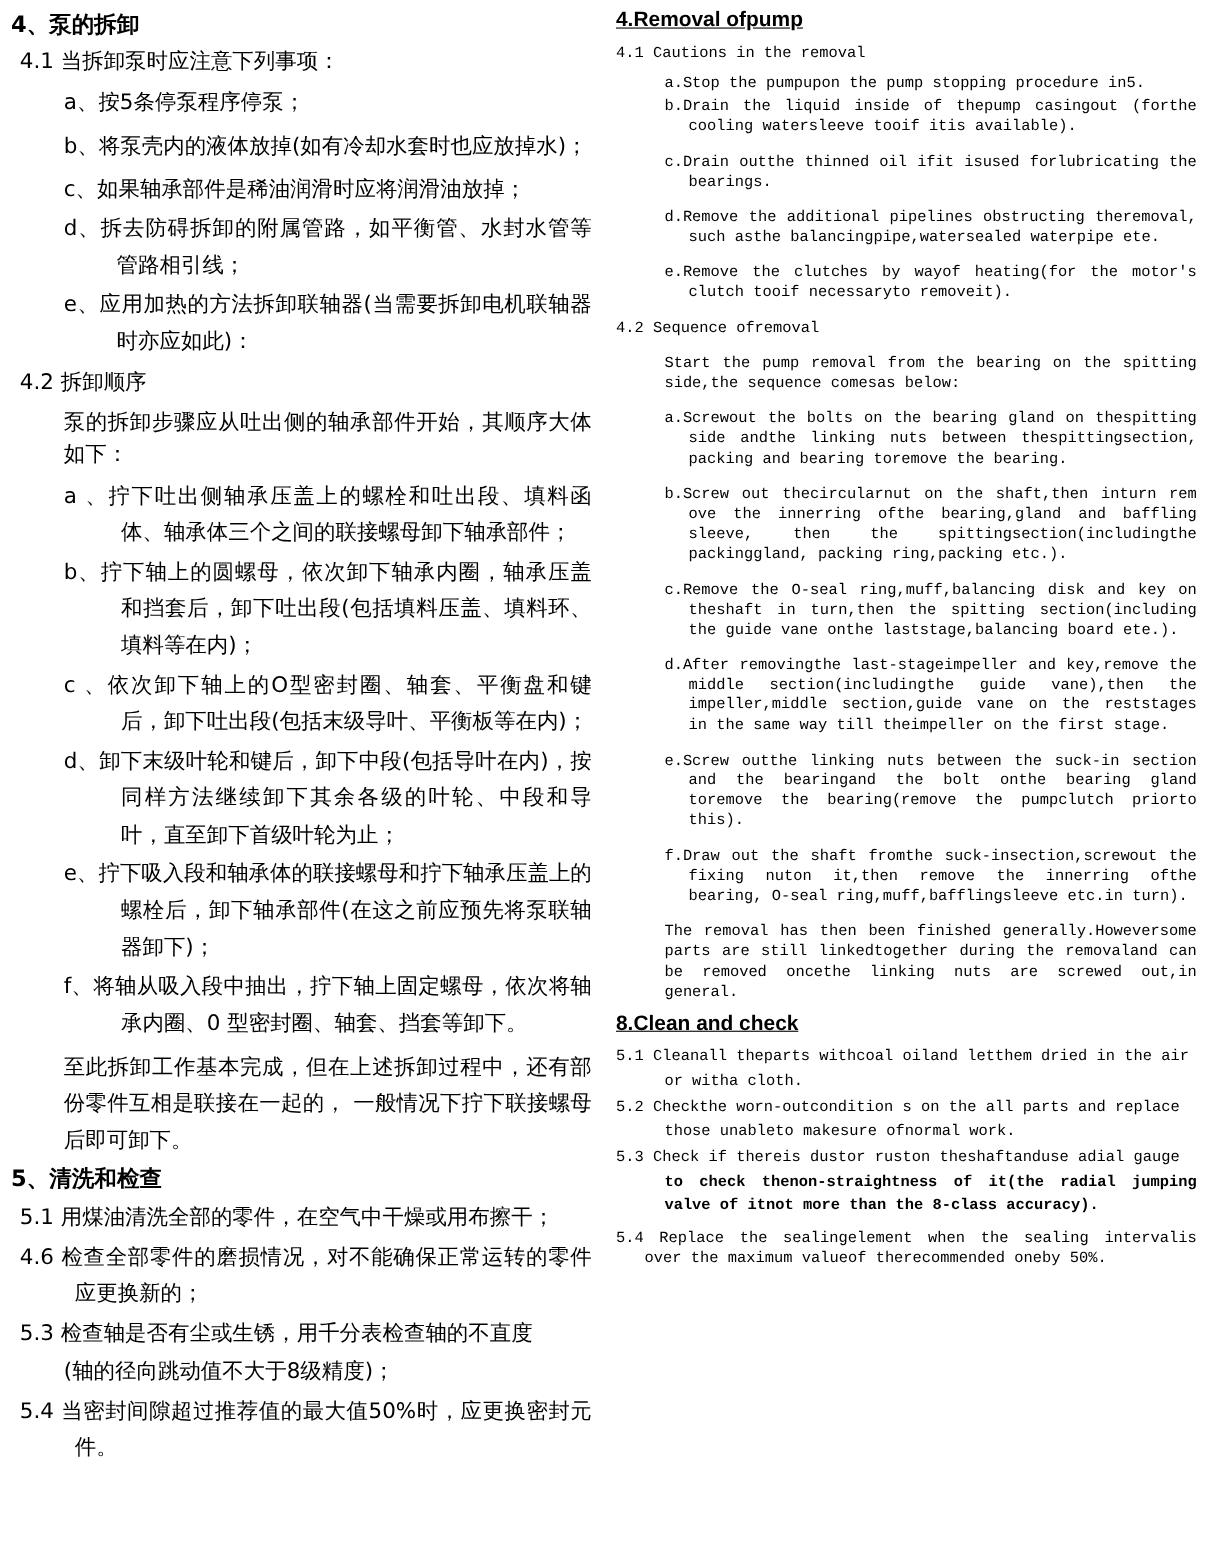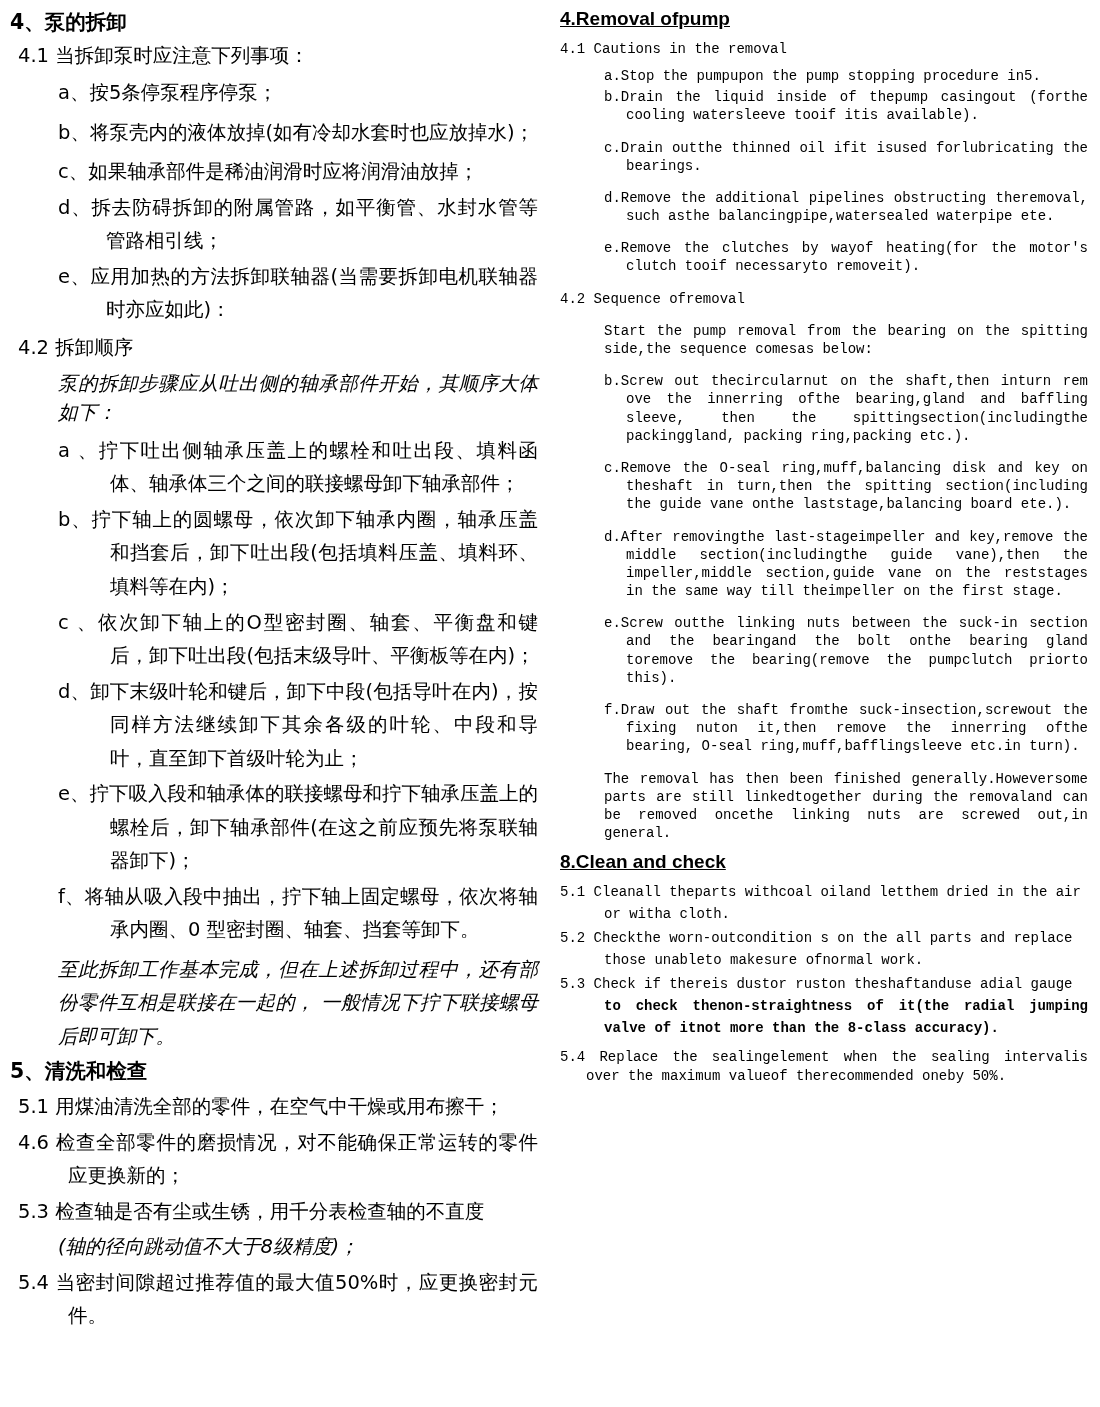--- a/index.html
+++ b/index.html
@@ -76,21 +76,20 @@
     text-indent: -48px;
     margin-bottom: 2px;
   }
   .cn-item.wide {
     padding-left: 100px;
     text-indent: -52px;
   }
   .cn-para {          
     padding-left: 48px;
     margin-bottom: 2px;
-    font-style: italic;
   }
   .sp-2 { margin-bottom: 6px; }
   .loose { line-height: 1.72; }
 
   
   .en {
     font-family: Liberation Mono, monospace;
     font-size: 14px;
     line-height: 1.30;
     margin: 0;
@@ -166,20 +165,21 @@
     <p class="en en-item">a.Stop the pumpupon the pump stopping procedure in5.</p>
     <p class="en en-item gap-m">b.Drain the liquid inside of thepump casingout (forthe cooling watersleeve tooif itis available).</p>
     <p class="en en-item gap-m">c.Drain outthe thinned oil ifit isused forlubricating the bearings.</p>
     <p class="en en-item gap-m">d.Remove the additional pipelines obstructing theremoval, such asthe balancingpipe,watersealed waterpipe ete.</p>
     <p class="en en-item gap-m">e.Remove the clutches by wayof heating(for the motor's clutch tooif necessaryto removeit).</p>
 
     <p class="en en-num gap-m">4.2 Sequence ofremoval</p>
 
     <p class="en en-para gap-m">Start the pump removal from the bearing on the spitting side,the sequence comesas below:</p>
 
+    <p class="en en-item gap-m">a.Screwout the bolts on the bearing gland on thespitting side andthe linking nuts between thespittingsection, packing and bearing toremove the bearing.</p>
     <p class="en en-item gap-m">b.Screw out thecircularnut on the shaft,then inturn rem ove the innerring ofthe bearing,gland and baffling sleeve, then the spittingsection(includingthe packinggland, packing ring,packing etc.).</p>
     <p class="en en-item gap-m">c.Remove the O-seal ring,muff,balancing disk and key on theshaft in turn,then the spitting section(including the guide vane onthe laststage,balancing board ete.).</p>
     <p class="en en-item gap-m">d.After removingthe last-stageimpeller and key,remove the middle section(includingthe guide vane),then the impeller,middle section,guide vane on the reststages in the same way till theimpeller on the first stage.</p>
     <p class="en en-item gap-m">e.Screw outthe linking nuts between the suck-in section and the bearingand the bolt onthe bearing gland toremove the bearing(remove the pumpclutch priorto this).</p>
     <p class="en en-item gap-m">f.Draw out the shaft fromthe suck-insection,screwout the fixing nuton it,then remove the innerring ofthe bearing, O-seal ring,muff,bafflingsleeve etc.in turn).</p>
 
     <p class="en en-para gap-s">The removal has then been finished generally.Howeversome parts are still linkedtogether during the removaland can be removed oncethe linking nuts are screwed out,in general.</p>
 
     <h2 class="h-en">8.Clean and check</h2>
 

